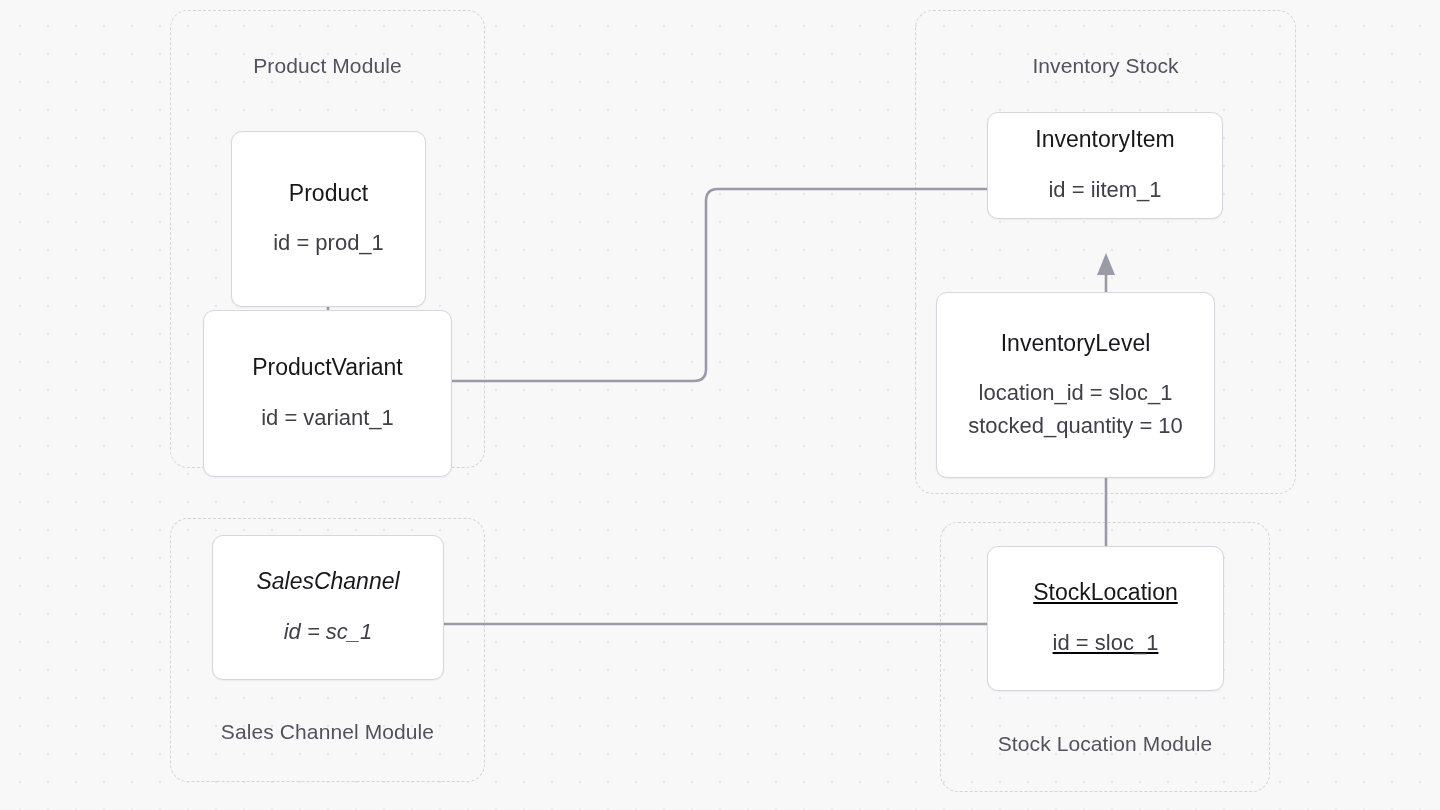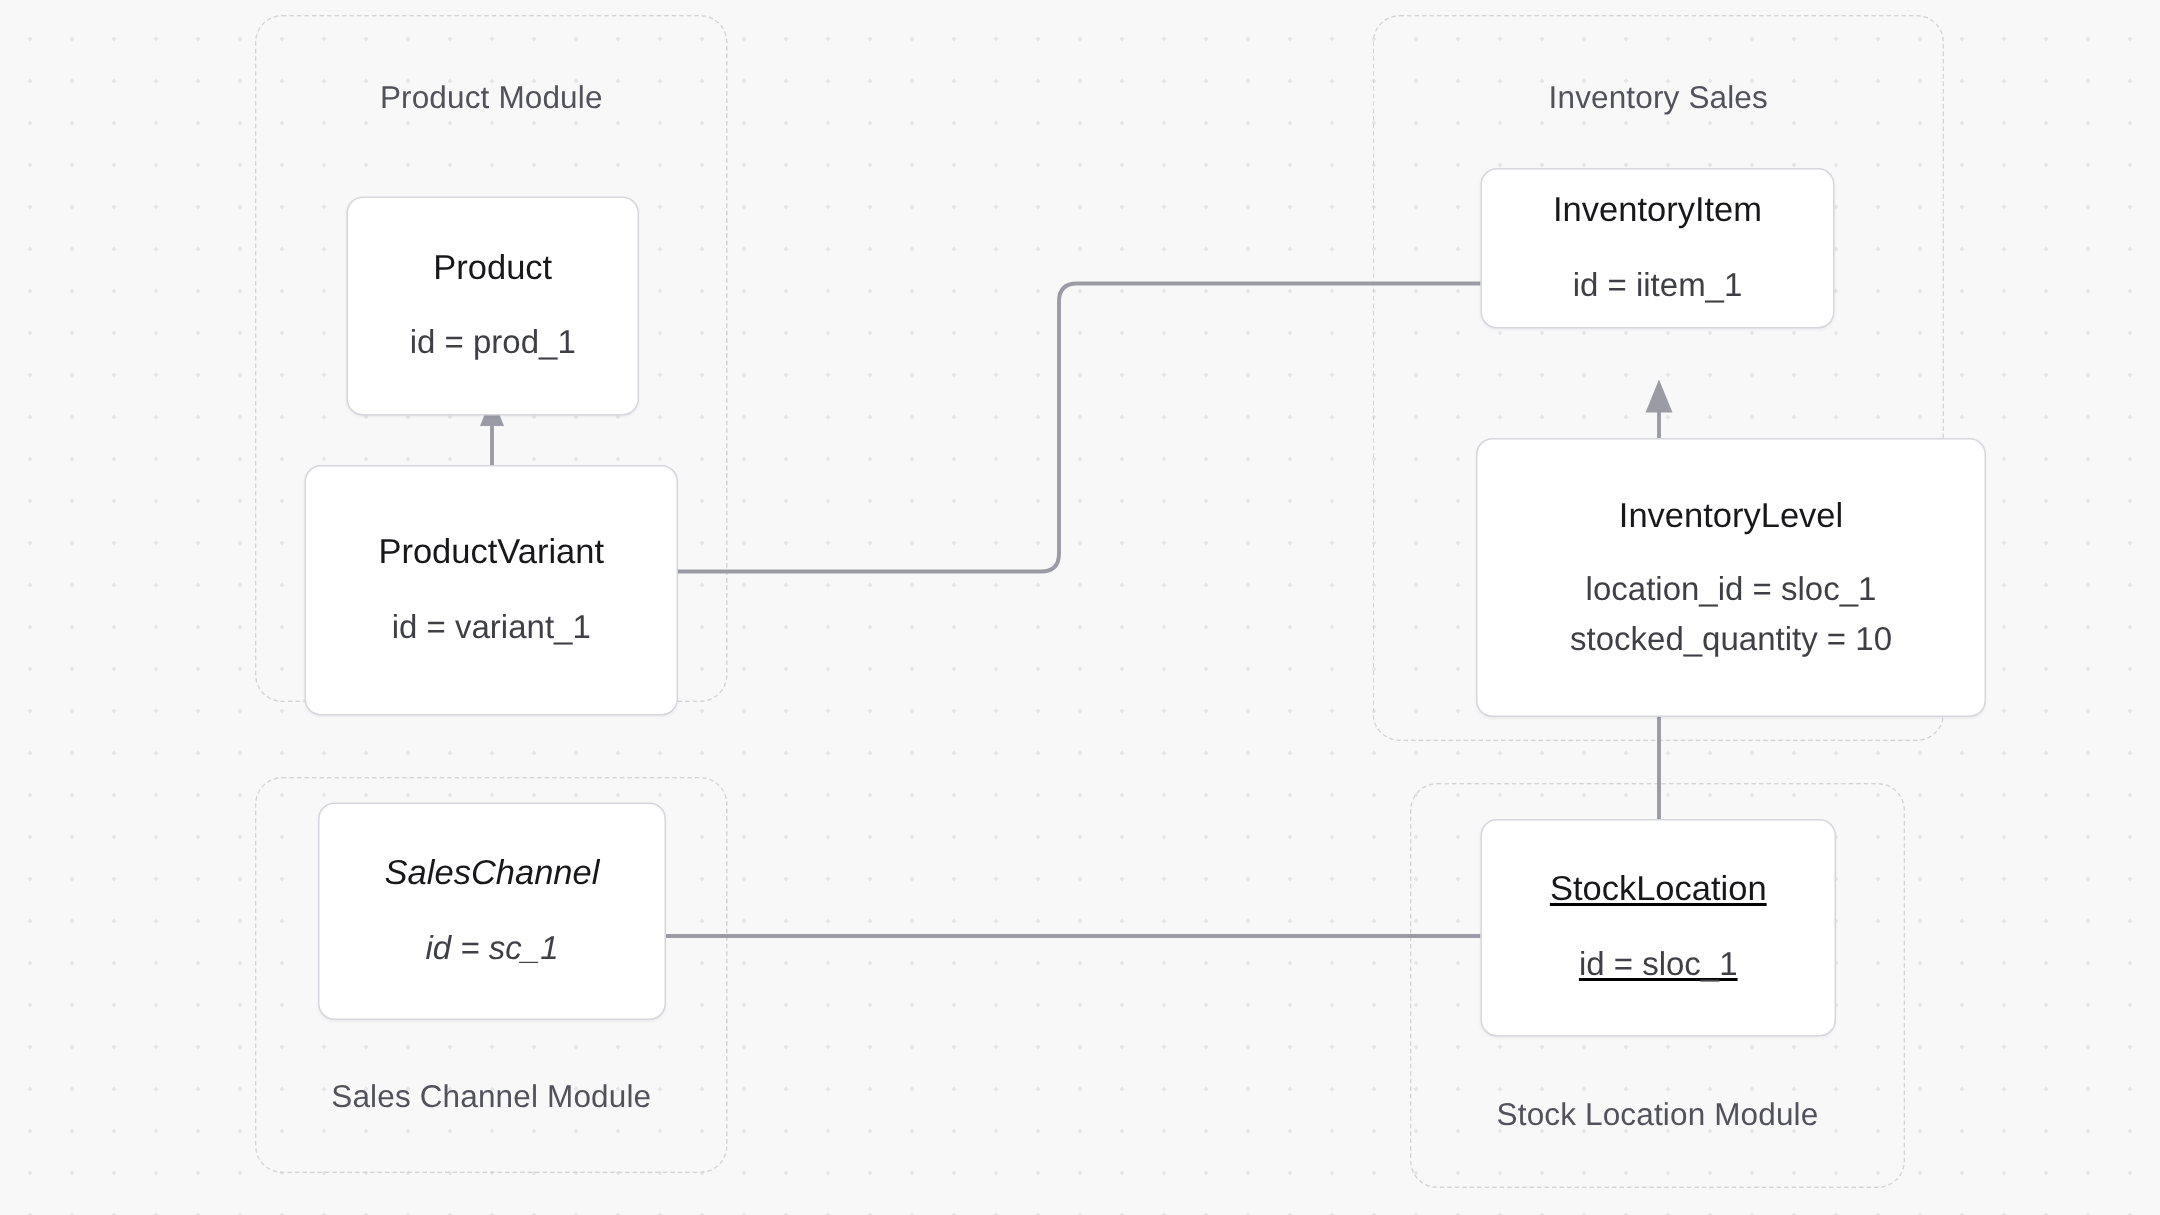--- a/index.html
+++ b/index.html
@@ -103,21 +103,21 @@
 </style>
 </head>
 <body>
 
 <div id="canvas">
 
   <div class="module" style="left:170px; top:10px; width:315px; height:458px;"></div>
   <div class="module-label" style="left:170px; top:54px; width:315px;">Product Module</div>
 
   <div class="module" style="left:915px; top:10px; width:381px; height:484px;"></div>
-  <div class="module-label" style="left:915px; top:54px; width:381px;">Inventory Sales</div>
+  <div class="module-label" style="left:915px; top:54px; width:381px;">Inventory Stock</div>
 
   <div class="module" style="left:170px; top:518px; width:315px; height:264px;"></div>
   <div class="module-label" style="left:170px; top:720px; width:315px;">Sales Channel Module</div>
 
   <div class="module" style="left:940px; top:522px; width:330px; height:270px;"></div>
   <div class="module-label" style="left:940px; top:732px; width:330px;">Stock Location Module</div>
 
   <svg id="edges" viewBox="0 0 1440 810" width="1440" height="810" xmlns="http://www.w3.org/2000/svg">
 
     <g>
@@ -136,42 +136,42 @@
 
     <g>
       <path class="edge-path" d="M 1106,478 L 1106,546"></path>
     </g>
 
     <g>
       <path class="edge-path" d="M 444,624 L 987,624"></path>
     </g>
   </svg>
 
-  <div class="node" style="left:231px; top:131px; width:195px; height:146px;">
+  <div class="node" style="left:231px; top:131px; width:195px; height:176px;">
     <div class="node-title">Product</div>
     <div class="node-attrs">
       <div class="node-attr">id = prod_1</div>
     </div>
   </div>
 
   <div class="node" style="left:203px; top:310px; width:249px; height:167px;">
     <div class="node-title">ProductVariant</div>
     <div class="node-attrs">
       <div class="node-attr">id = variant_1</div>
     </div>
   </div>
 
   <div class="node" style="left:987px; top:112px; width:236px; height:107px;">
     <div class="node-title">InventoryItem</div>
     <div class="node-attrs">
       <div class="node-attr">id = iitem_1</div>
     </div>
   </div>
 
-  <div class="node" style="left:936px; top:292px; width:340px; height:186px;margin-left:48px;">
+  <div class="node" style="left:936px; top:292px; width:279px; height:186px;">
     <div class="node-title">InventoryLevel</div>
     <div class="node-attrs">
       <div class="node-attr">location_id = sloc_1</div>
       <div class="node-attr">stocked_quantity = 10</div>
     </div>
   </div>
 
   <div class="node" style="left:212px; top:535px; width:232px; height:145px;font-style:italic;">
     <div class="node-title">SalesChannel</div>
     <div class="node-attrs">

